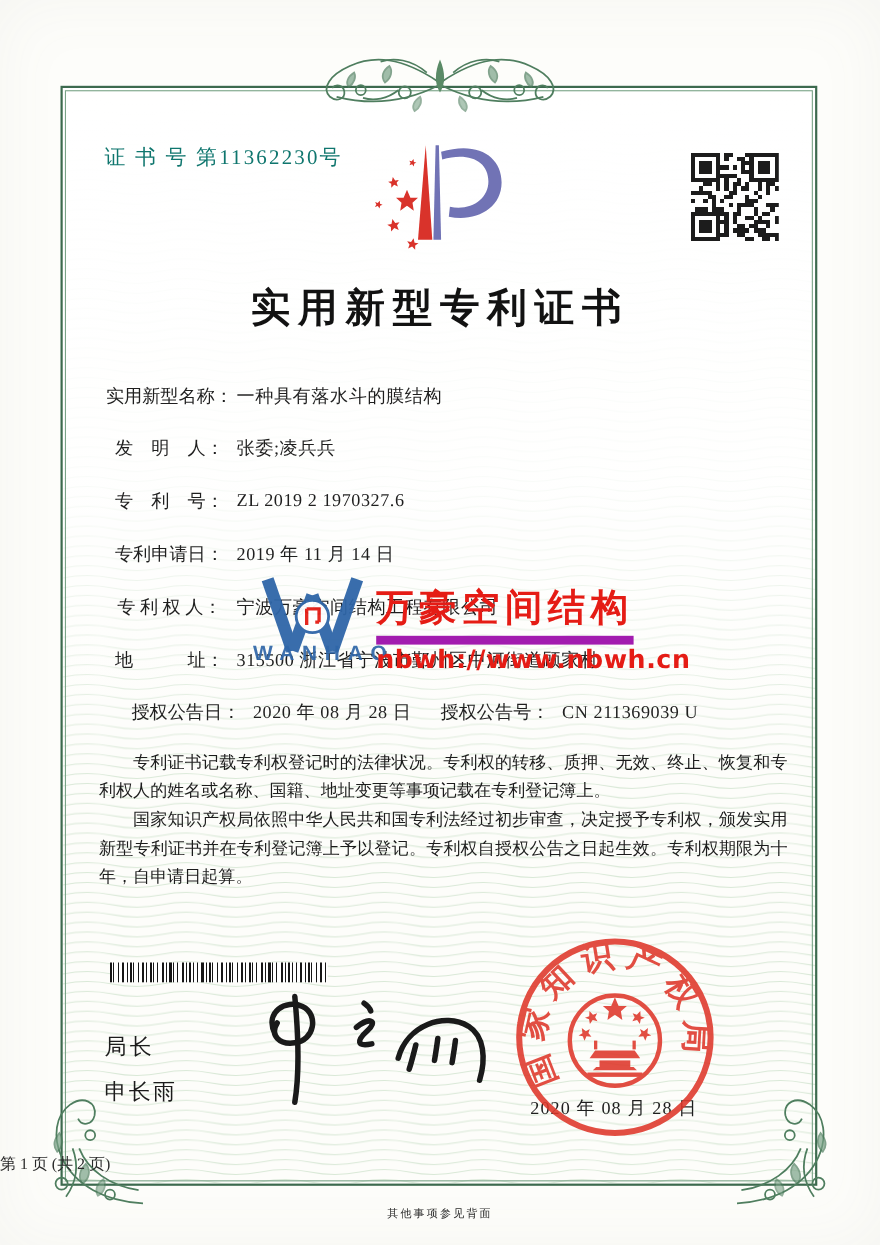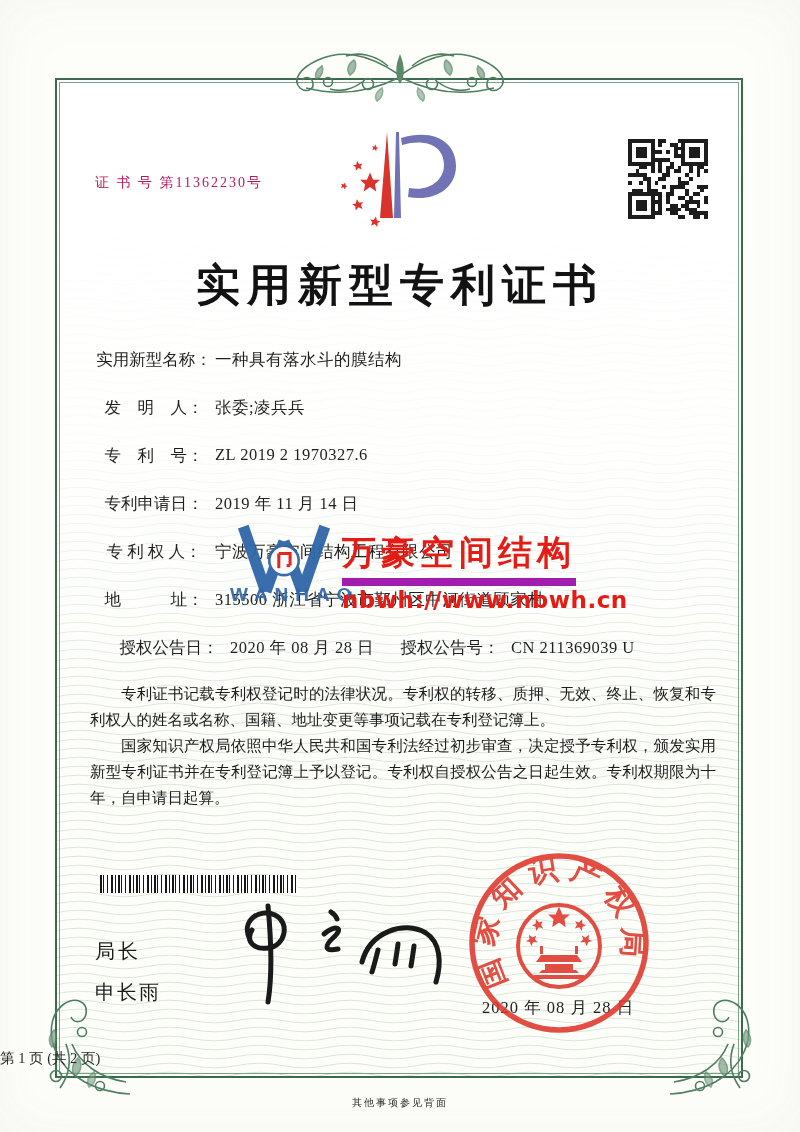--- a/index.html
+++ b/index.html
@@ -14,27 +14,27 @@
 
   
   .frame { position:absolute; left:55px; top:78px; width:688px; height:1000px;
     border:2px solid #3c6a4e; }
   .frame::after { content:""; position:absolute; inset:2px; border:1px solid #79a387; }
 
   .ornament-top { position:absolute; left:270px; top:44px; width:260px; height:72px; }
   .corner-bl { position:absolute; left:30px; top:990px; width:104px; height:112px; }
   .corner-br { position:absolute; left:666px; top:990px; width:104px; height:112px; transform:scaleX(-1); }
 
-  .cert-no { position:absolute; left:95px; top:130px; font-size:14px; color:#be185d; letter-spacing:2px;margin-top:44px; }
+  .cert-no { position:absolute; left:95px; top:130px; font-size:19px; color:#0f766e; letter-spacing:2px; }
 
   .logo { position:absolute; left:330px; top:126px; width:150px; height:115px; }
   .qr { position:absolute; left:628px; top:139px; width:80px; height:80px; }
 
   .title { position:absolute; left:0; top:256px; width:100%; text-align:center;
-    font-size:44px; font-weight:bold; color:#121212; letter-spacing:7px; }
+    font-size:36px; font-weight:bold; color:#121212; letter-spacing:7px; }
 
   .fields { position:absolute; left:93px; top:349px; width:618px; font-size:16.5px; color:#1f1f1f; }
   .frow { display:flex; height:22px; margin-bottom:26px; white-space:nowrap;text-align:center; }
   .flabel { display:inline-block; min-width:122px; }
   .fvalue { letter-spacing:.5px; }
   .grant-row { display:flex; }
   .grant-col1 { width:296px; }
 
   .paras { position:absolute; left:90px; top:681px; width:626px; font-size:15.5px; color:#1c1c1c;
     line-height:26px; text-align:justify; }

